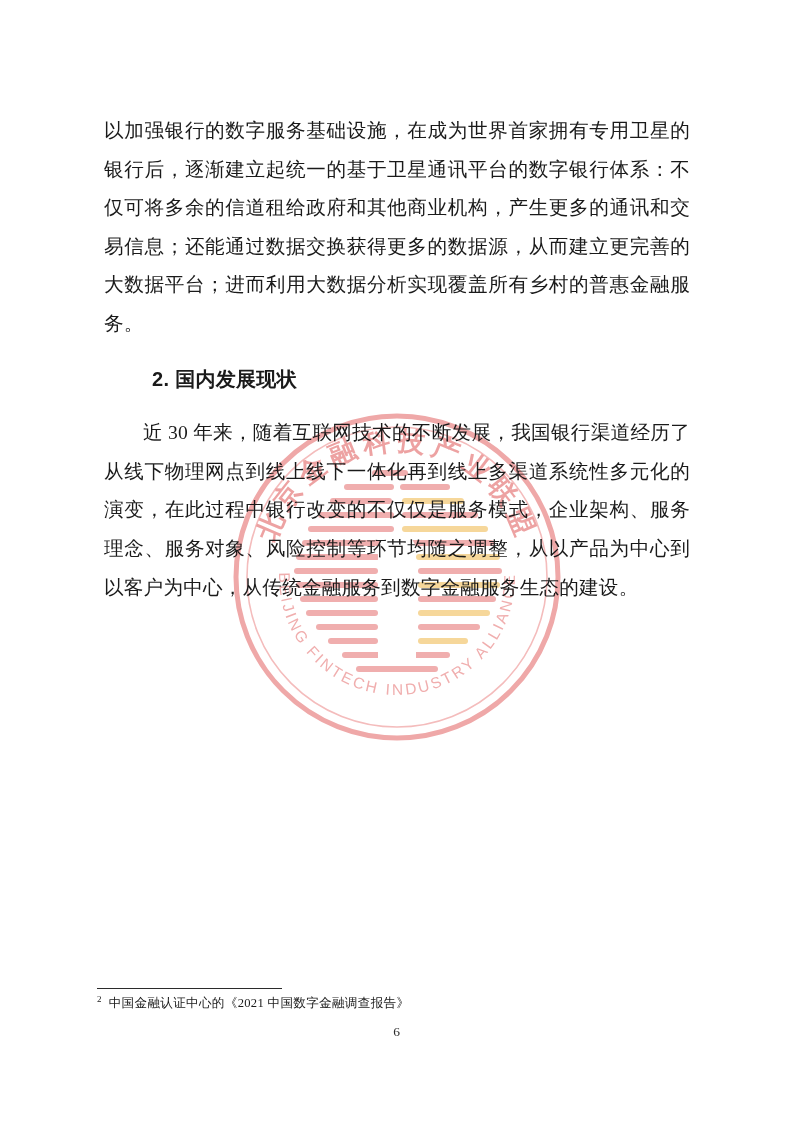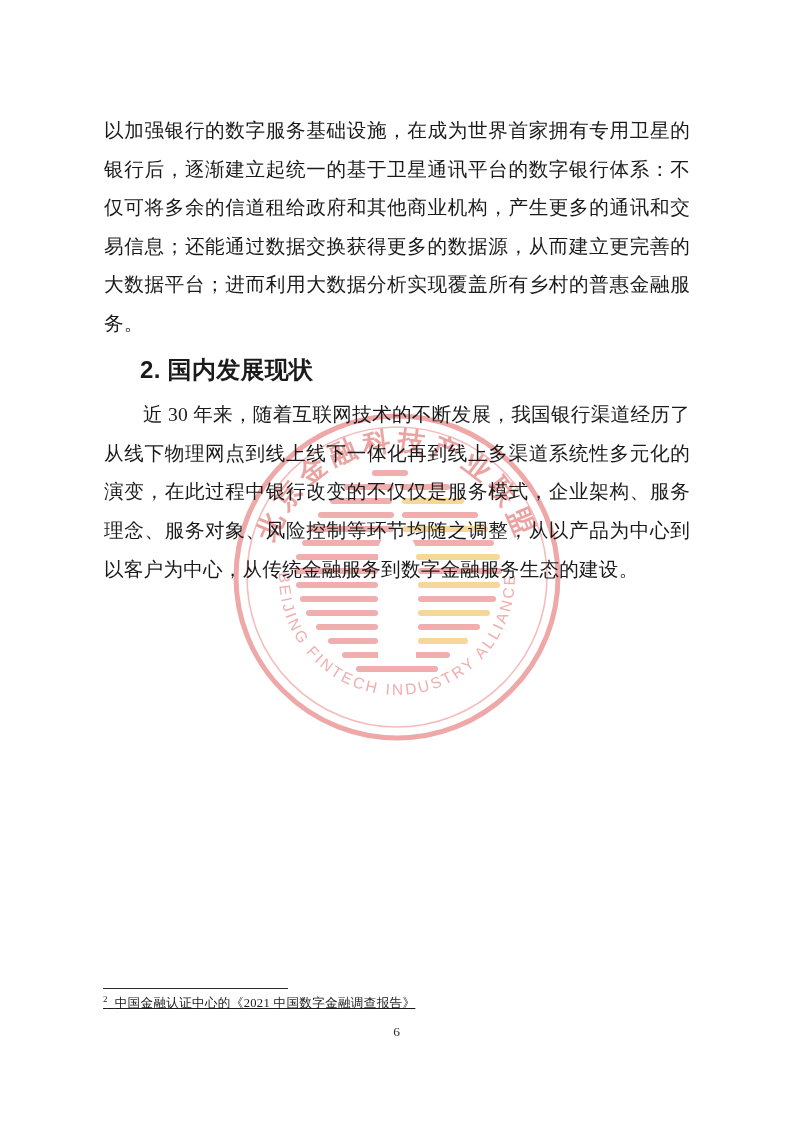--- a/index.html
+++ b/index.html
@@ -40,43 +40,42 @@
     text-align: justify;
     text-justify: inter-ideograph;
     margin: 7px;
     letter-spacing: 0.2px;
     text-indent: 39px;
     font-family: "Liberation Serif", "DejaVu Serif", serif;
   }
   .para.noindent { text-indent: 0; }
 
   .heading {
-    font-size: 24px;
+    font-size: 20px;
     line-height: 38.6px;
     font-weight: bold;
-    margin: 4px;
+    margin: 16px;
     text-indent: 39px;
     letter-spacing: 0.3px;
     font-family: "Liberation Sans", "DejaVu Sans", sans-serif;
   }
 
   .sup {
     font-size: 11.5px;
     vertical-align: super;
     line-height: 0;
   }
 
   
   .footnote-area {
     position: absolute;
-    left: 103px;
+    left: 97px;
     top: 988px;
     width: 600px;
     z-index: 3;
-    text-decoration: underline;
   }
   .footnote-rule {
     width: 185px;
     height: 0;
     border-top: 1.1px solid #2b2b2b;
     margin: 0 0 5px 0;
   }
   .footnote-text {
     font-size: 12.6px;
     line-height: 18px;

